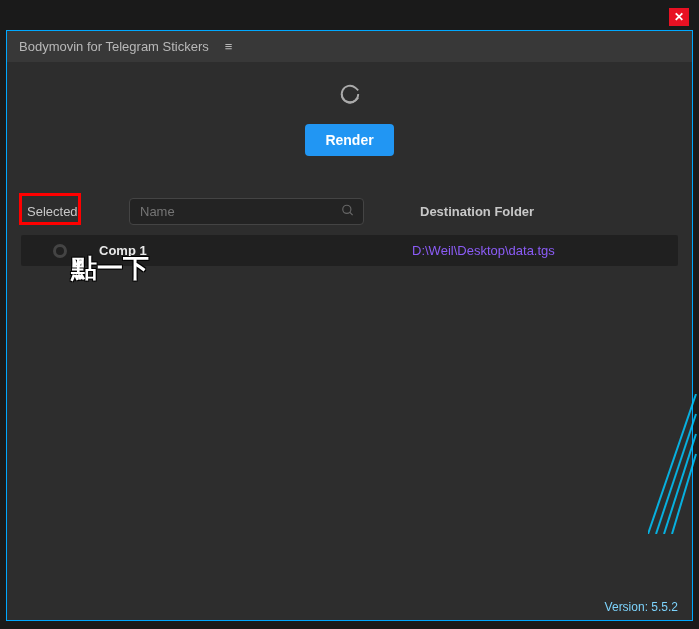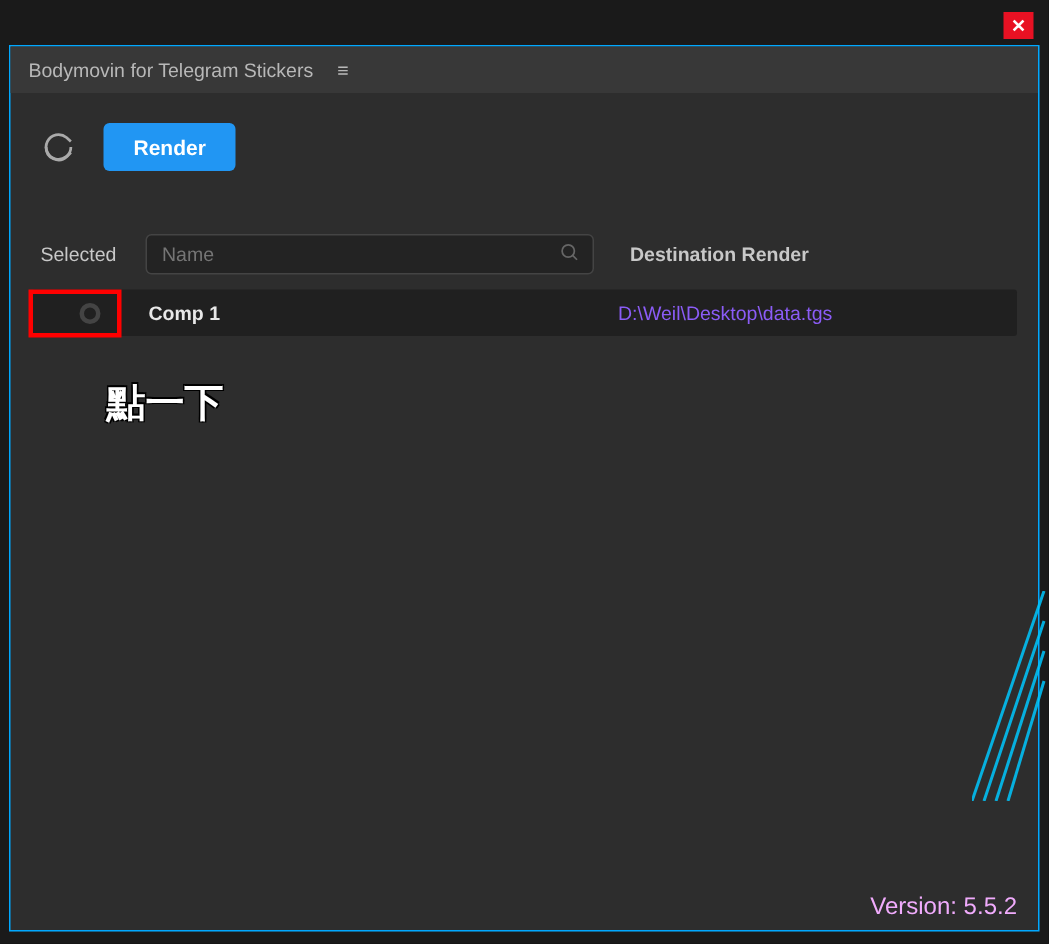--- a/index.html
+++ b/index.html
@@ -34,41 +34,41 @@
       padding: 8px 12px;
       color: #b8b8b8;
       font-size: 13px;
       display: flex; align-items: center; gap: 16px;
     }
     .menu-icon {
       font-size: 13px; color: #b8b8b8;
     }
     .toolbar {
       padding: 20px 20px 12px 20px;
-      display: flex; align-items: center; gap: 18px;
+      display: flex; align-items: center; gap: 18px; flex-direction: column;
     }
     .refresh-btn {
       width: 24px; height: 24px;
       display: inline-flex; align-items: center; justify-content: center;
       cursor: pointer;
     }
     .refresh-btn svg { stroke: #aaa; }
     .render-btn {
       background: #2196f3;
       color: #fff;
       border: none;
       padding: 8px 20px;
       border-radius: 4px;
       font-size: 14px;
       font-weight: bold;
       cursor: pointer;
     }
     .list-header {
       margin: 30px 20px 6px 20px;
-      display: flex; align-items: center; font-size: 13px; color: #c8c8c8;
+      display: flex; align-items: center; font-size: 13px; color: #c8c8c8; gap: 32px;
     }
     .hdr-selected { width: 70px; }
     .hdr-name {
       flex: 1;
       margin-right: 24px;
       position: relative;
     }
     .search-wrap {
       background: #232323;
       border: 1px solid #444;
@@ -118,21 +118,21 @@
       position: absolute;
       color: #fff;
       font-size: 26px;
       font-weight: bold;
       text-shadow: -1px -1px 0 #000, 1px -1px 0 #000, -1px 1px 0 #000, 1px 1px 0 #000;
       pointer-events: none;
     }
     #annot1 { top: 220px; left: 20px; margin-left: 44px; }
     .footer {
       position: absolute; bottom: 6px; right: 14px;
-      color: #f0abfc; font-size: 16px;
+      color: #7dd3fc; font-size: 12px;
     }
     .bg-triangle {
       position: absolute;
       right: -6px; bottom: 86px;
       width: 50px; height: 140px;
       pointer-events: none;
       opacity: .85;
     }
   </style>
 </head>
@@ -165,21 +165,21 @@
         <div class="search-wrap">
           <input class="search-input" placeholder="Name" style="">
           <span class="search-icon">
             <svg width="14" height="14" viewBox="0 0 24 24" fill="none" stroke="#666" stroke-width="2">
                 <circle cx="10" cy="10" r="7"></circle>
                 <line x1="20" y1="20" x2="15" y2="15"></line>
               </svg>
           </span>
         </div>
       </div>
-      <div class="hdr-dest">Destination Render</div>
+      <div class="hdr-dest">Destination Folder</div>
     </div>
 
     <div class="row">
       <div class="sel-cell">
         <span class="radio"></span>
       </div>
       <div class="name-cell">Comp 1</div>
       <div class="dest-cell">D:\Weil\Desktop\data.tgs</div>
     </div>
 

